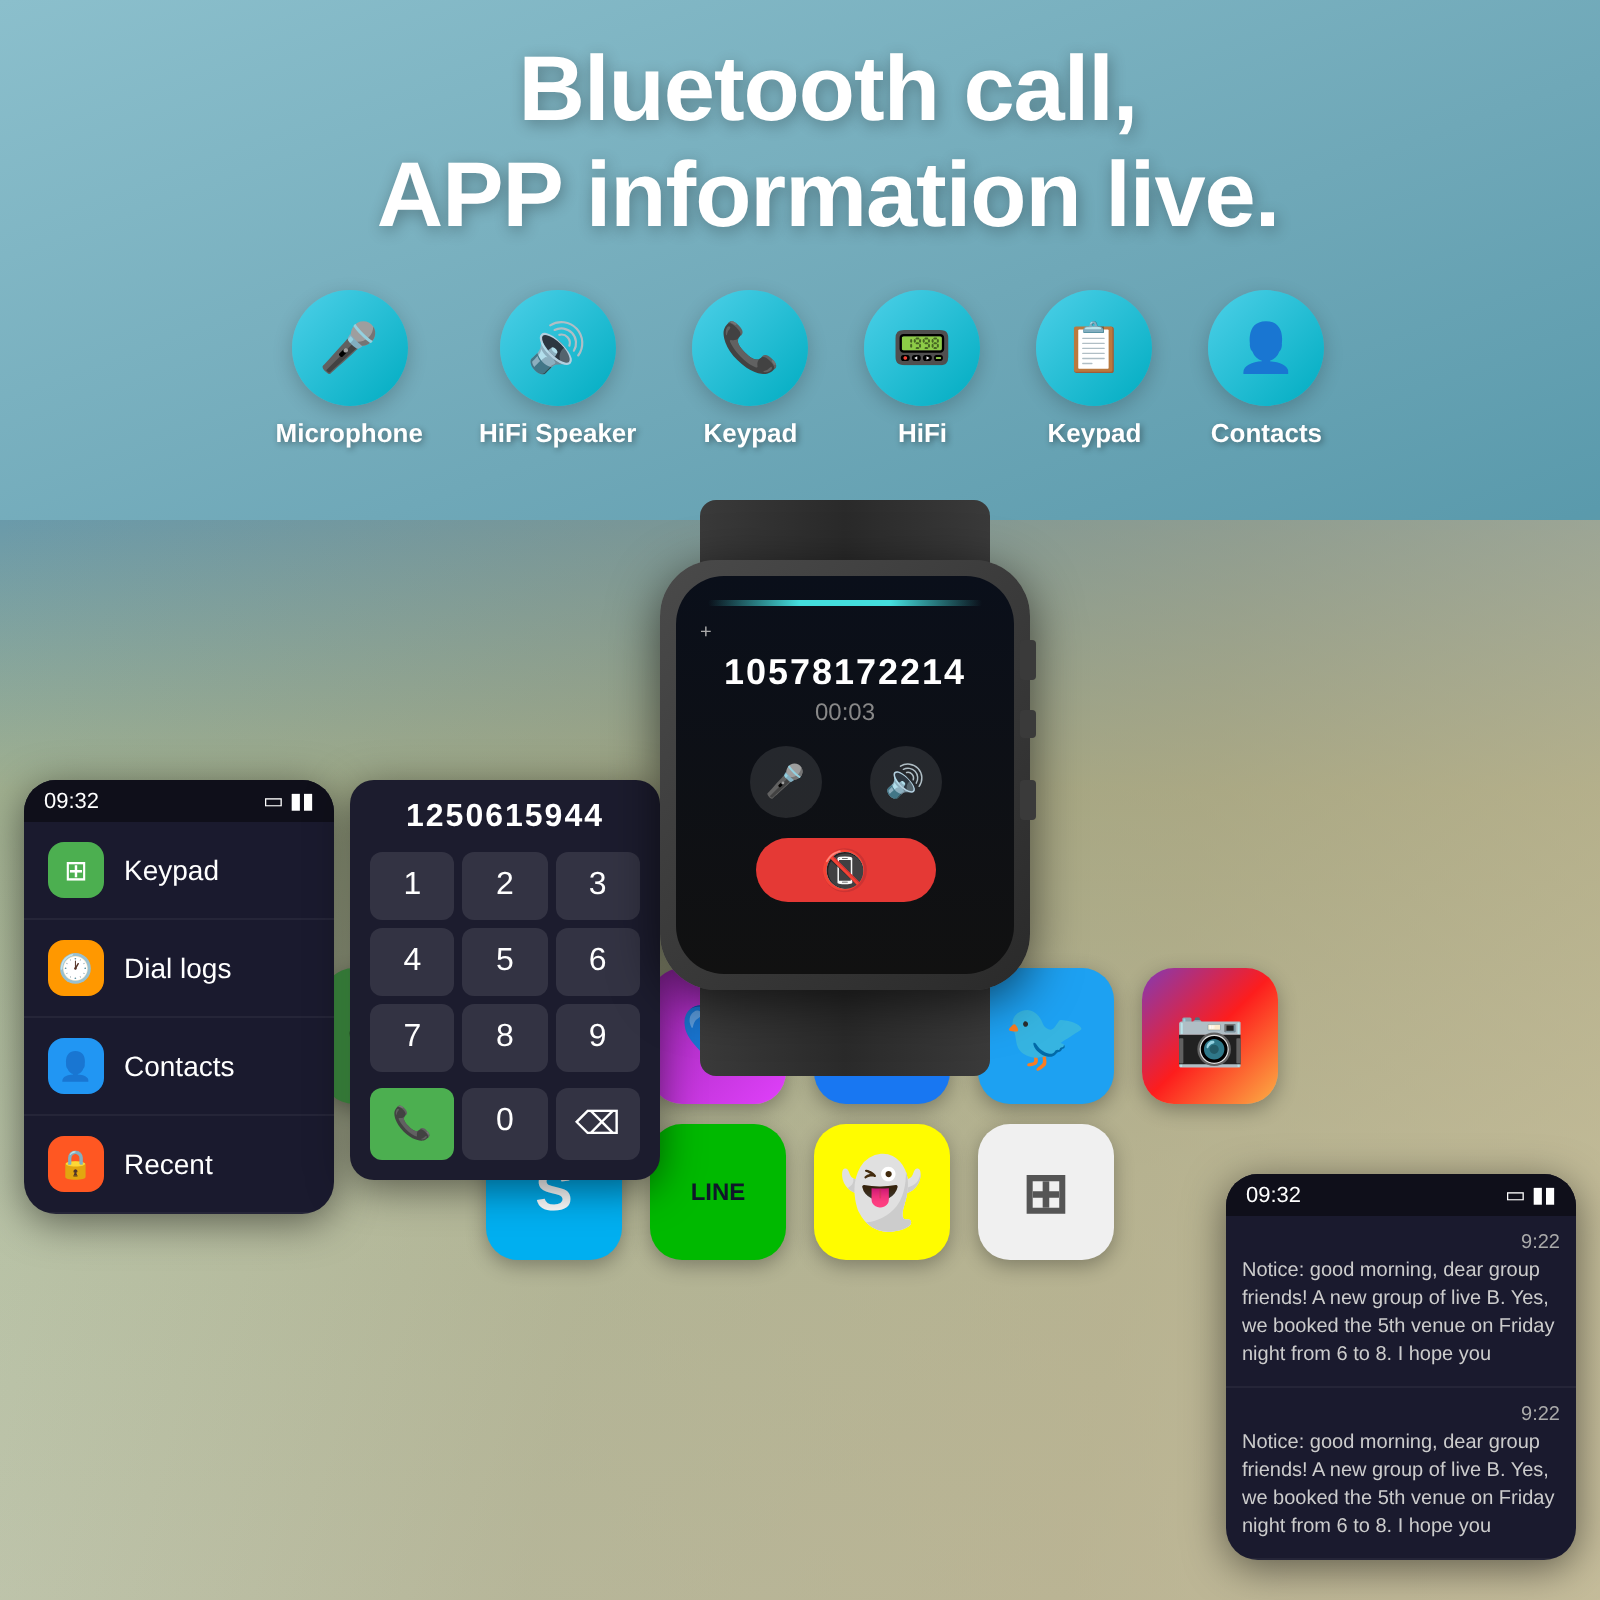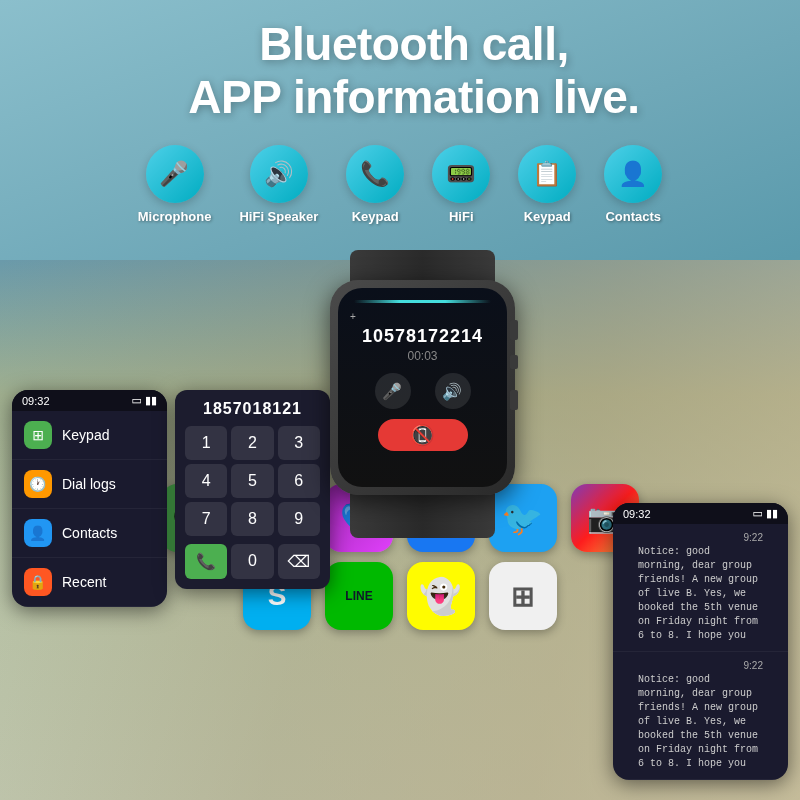--- a/index.html
+++ b/index.html
@@ -215,34 +215,33 @@
     .notif-status-bar {
       background: #0f0f1a;
       padding: 4px 10px;
       display: flex;
       justify-content: space-between;
       align-items: center;
       color: white;
       font-size: 11px;
     }
     .notif-item {
-      padding: 8px 25px;
+      padding: 8px 8px;
       border-bottom: 1px solid rgba(255,255,255,0.05);
     }
     .notif-time {
       color: #aaa;
       font-size: 10px;
       text-align: right;
       margin-bottom: 2px;
     }
     .notif-text {
       color: #ccc;
       font-size: 10px;
       line-height: 1.4;
-      font-family: Liberation Mono, monospace;
     }
 
     
     .watch-strap-top {
       position: absolute;
       top: 250px;
       left: 350px;
       width: 145px;
       height: 60px;
       background: linear-gradient(90deg, #3a3a3a, #2a2a2a, #3a3a3a);
@@ -405,21 +404,21 @@
     <div class="icon-circle" style="background:#2196F3">👤</div>
     <span>Contacts</span>
   </div>
     <div class="phone-menu-item">
     <div class="icon-circle" style="background:#FF5722">🔒</div>
     <span>Recent</span>
   </div>
   </div>
 
 <div class="dialpad-panel" id="dialpad-panel">
-  <div class="dialpad-number">1857018121</div>
+  <div class="dialpad-number">1250615944</div>
   <div class="dialpad-grid">
     <div class="dialpad-key">1</div>
       <div class="dialpad-key">2</div>
       <div class="dialpad-key">3</div>
       <div class="dialpad-key">4</div>
       <div class="dialpad-key">5</div>
       <div class="dialpad-key">6</div>
       <div class="dialpad-key">7</div>
       <div class="dialpad-key">8</div>
       <div class="dialpad-key">9</div>

